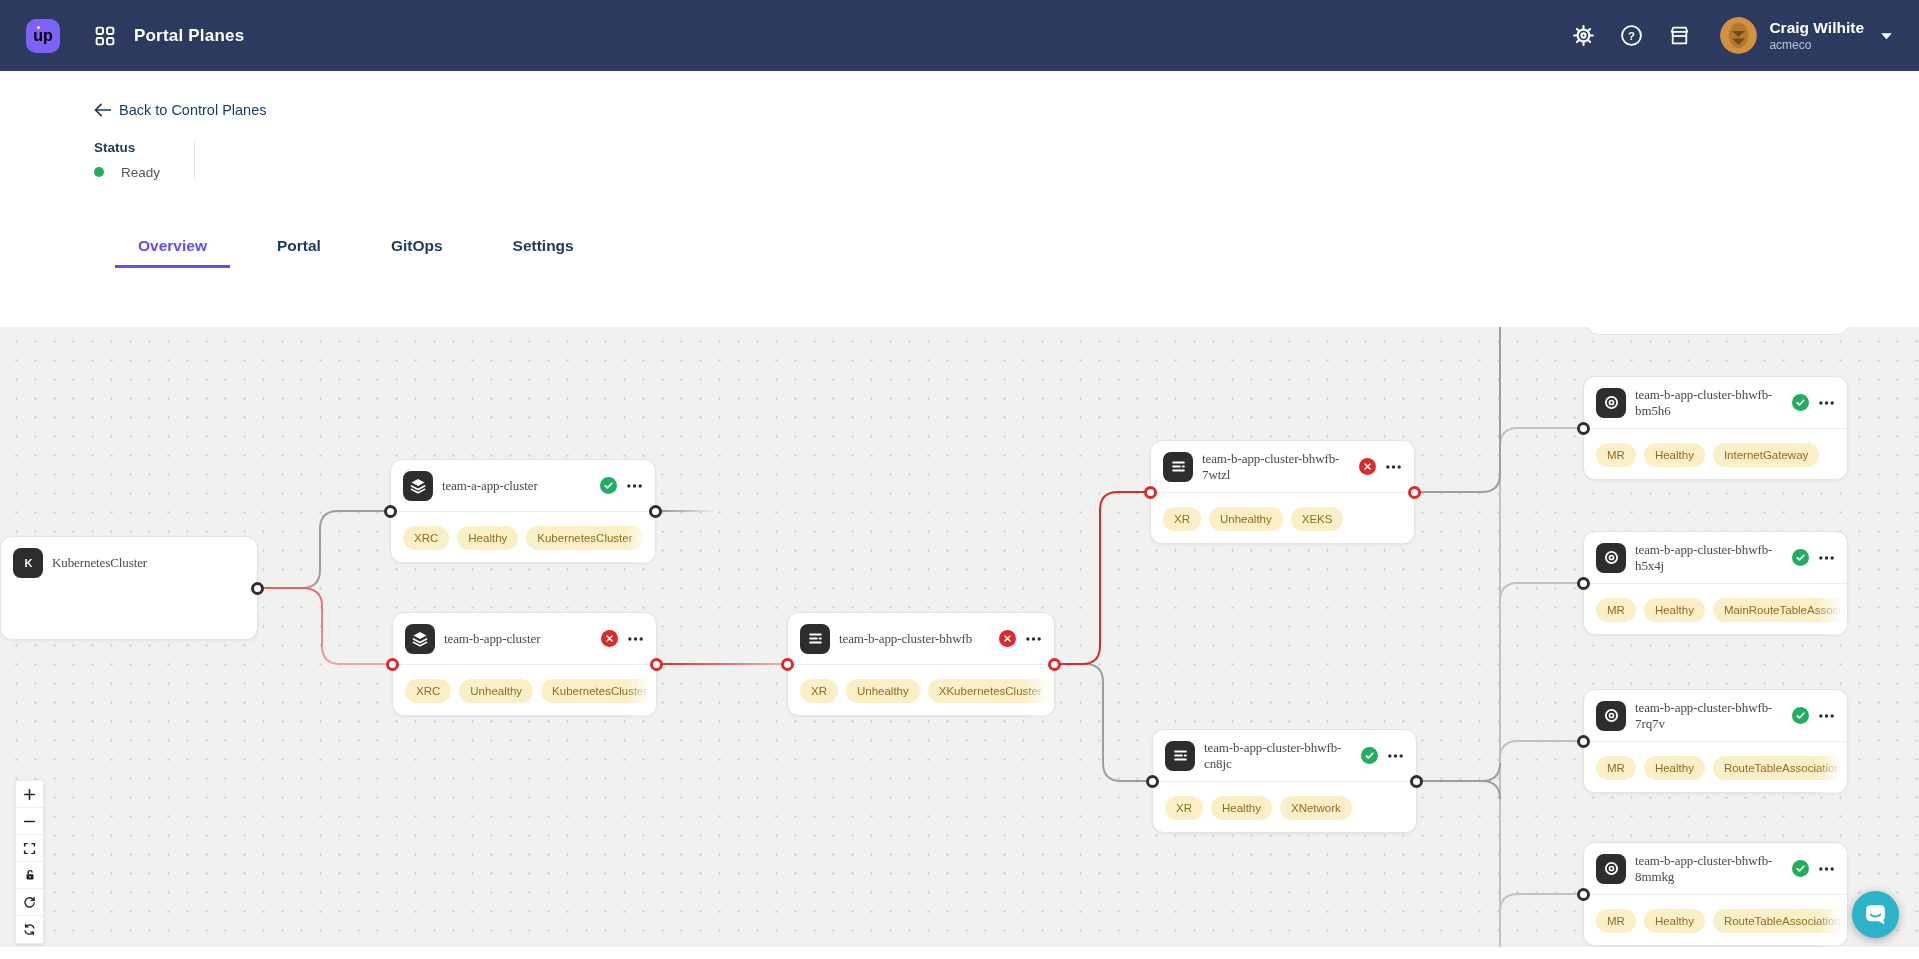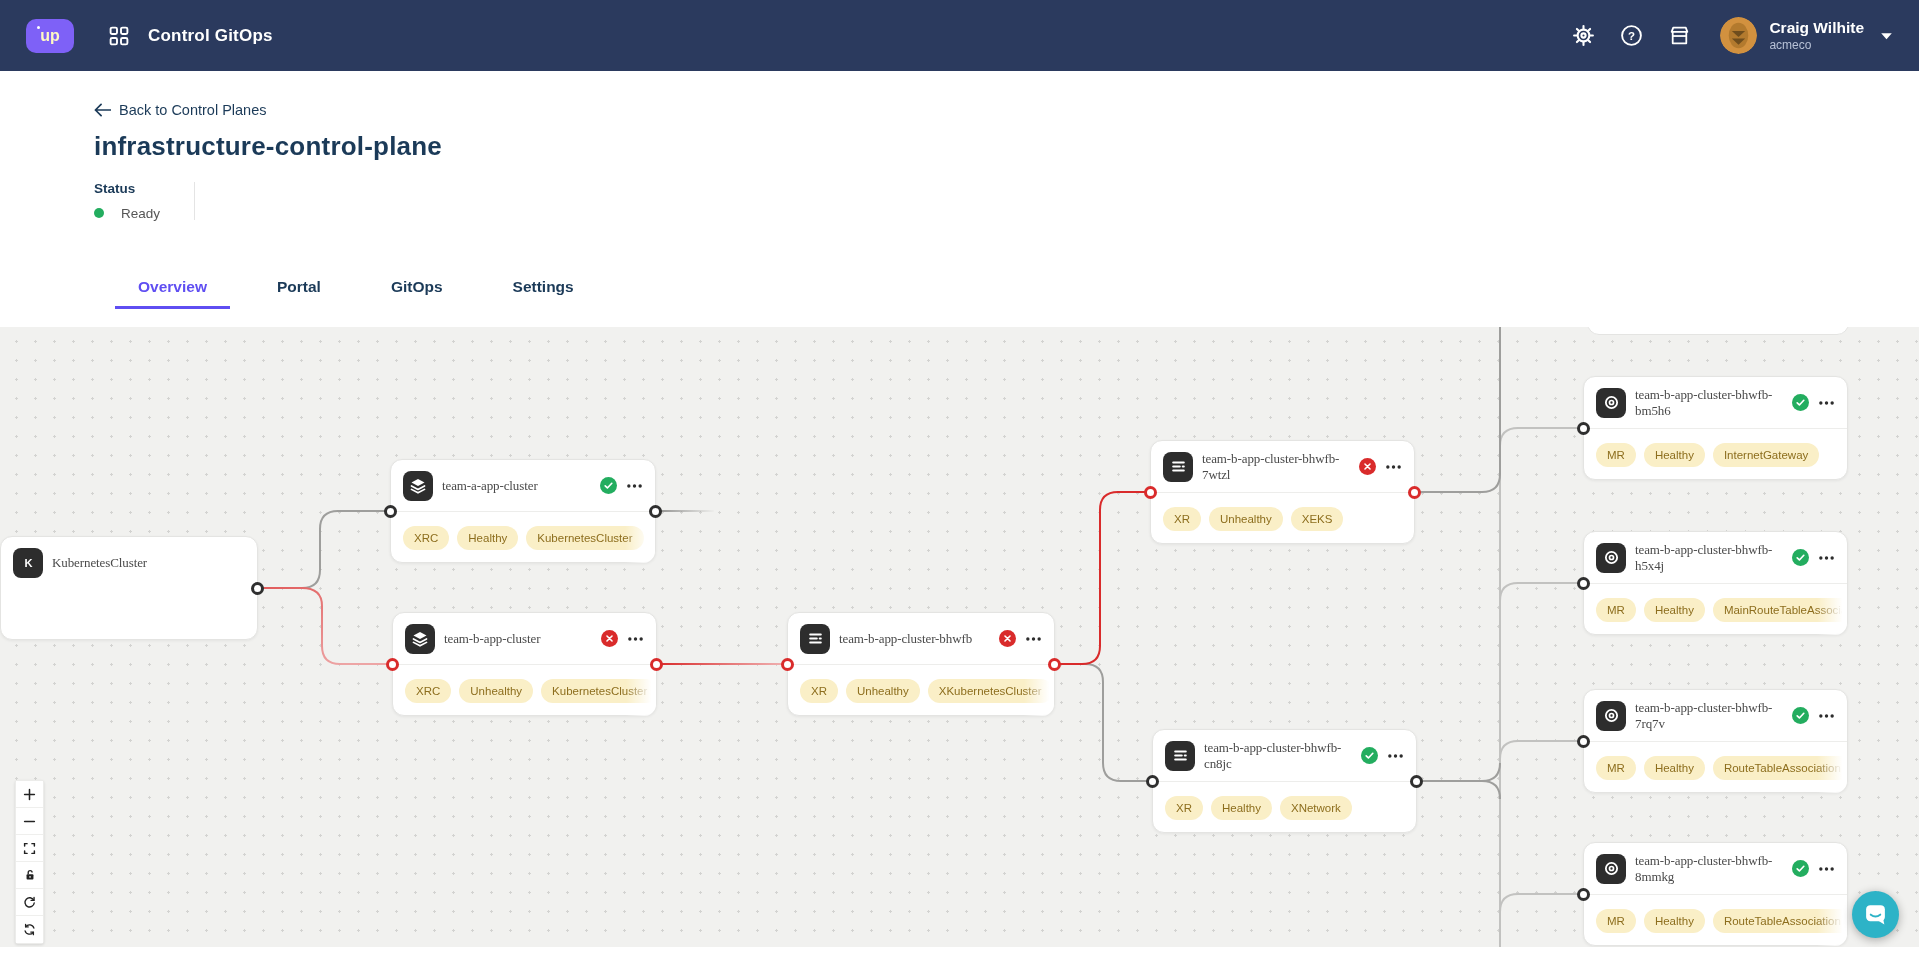--- a/index.html
+++ b/index.html
@@ -1,21 +1,21 @@
 <!DOCTYPE html>
 <html style="--navy: #2b3a5e; --logo: #7e61f7; --accent: #5f4ef2; --title: #1b3a58; --green: #23ad5f; --red: #d92b2b; --badge-bg: #faefc7; --badge-text: #8d6e1e; --edge-red: #d92b2b; --teal: #2db3c7;"><head>
 <meta charset="utf-8">
 <style>
   html,body{margin:0;padding:0;}
   body{width:1919px;height:959px;overflow:hidden;background:#fff;
        font-family:"Liberation Sans",sans-serif;position:relative;}
 
   
   .navbar{height:71px;background:var(--navy);display:flex;align-items:center;padding:0 26px;box-sizing:border-box;}
-  .logo{width:48px;height:34px;border-radius:10px;background:var(--logo);color:#fef9c3;font-weight:bold;
+  .logo{width:34px;height:34px;border-radius:10px;background:var(--logo);color:#000000;font-weight:bold;
         font-size:16px;display:flex;align-items:center;justify-content:center;position:relative;cursor:pointer;}
   .logo::after{content:'';position:absolute;top:7px;left:11px;width:3px;height:3px;border-radius:50%;background:#fff;}
   .nav-left{display:flex;align-items:center;gap:12px;margin-left:28px;}
   .app-title{color:#fff;font-size:17px;font-weight:bold;letter-spacing:.2px;}
   .nav-spacer{flex:1;}
   .nav-iconbtn{width:34px;height:34px;display:flex;align-items:center;justify-content:center;cursor:pointer;margin-left:14px;}
   .user-menu{display:flex;align-items:center;margin-left:24px;cursor:pointer;}
   .avatar{width:37px;height:37px;border-radius:50%;overflow:hidden;flex:none;}
   .user-text{margin-left:12px;line-height:1.15;}
   .user-name{color:#fff;font-weight:bold;font-size:15.5px;}
@@ -96,21 +96,21 @@
     <span class="nav-iconbtn" style="margin-left:0">
       <svg width="20" height="20" viewBox="0 0 20 20">
           <g fill="none" stroke="#fff" stroke-width="1.9">
         <rect x="1.6" y="1.6" width="6.4" height="6.4" rx="1.5"></rect>
             <rect x="12" y="1.6" width="6.4" height="6.4" rx="1.5"></rect>
         <rect x="1.6" y="12" width="6.4" height="6.4" rx="1.5"></rect>
             <rect x="12" y="12" width="6.4" height="6.4" rx="1.5"></rect>
           </g>
         </svg>
     </span>
-    <span class="app-title">Control GitOps</span>
+    <span class="app-title">Portal Planes</span>
   </div>
   <div class="nav-spacer"></div>
   <span class="nav-iconbtn">
     <svg width="23" height="23" viewBox="0 0 22 22">
         <g stroke="#fff" stroke-width="2" stroke-linecap="round" fill="none">
       <line x1="11" y1="2" x2="11" y2="4.6"></line>
           <line x1="11" y1="17.4" x2="11" y2="20"></line>
       <line x1="2" y1="11" x2="4.6" y2="11"></line>
           <line x1="17.4" y1="11" x2="20" y2="11"></line>
       <line x1="4.7" y1="4.7" x2="6.5" y2="6.5"></line>
@@ -160,21 +160,20 @@
 
 <div class="page-head">
   <a class="back-link">
     <span style="display:flex">
       <svg width="17" height="14" viewBox="0 0 18 14">
           <path d="M7.5 1 1.5 7l6 6M1.5 7h16" fill="none" stroke="#1b3a58" stroke-width="1.8" stroke-linecap="round" stroke-linejoin="round"></path>
         </svg>
     </span>
     <span>Back to Control Planes</span>
   </a>
-  <div class="page-title">infrastructure-control-plane</div>
 
   <div class="meta-row">
     <div class="meta-col">
       <div class="meta-label">Status</div>
       <div class="meta-value">
         <span class="dot-green"></span>
         <span>Ready</span>
       </div>
     </div>
     <div class="meta-divider"></div>

